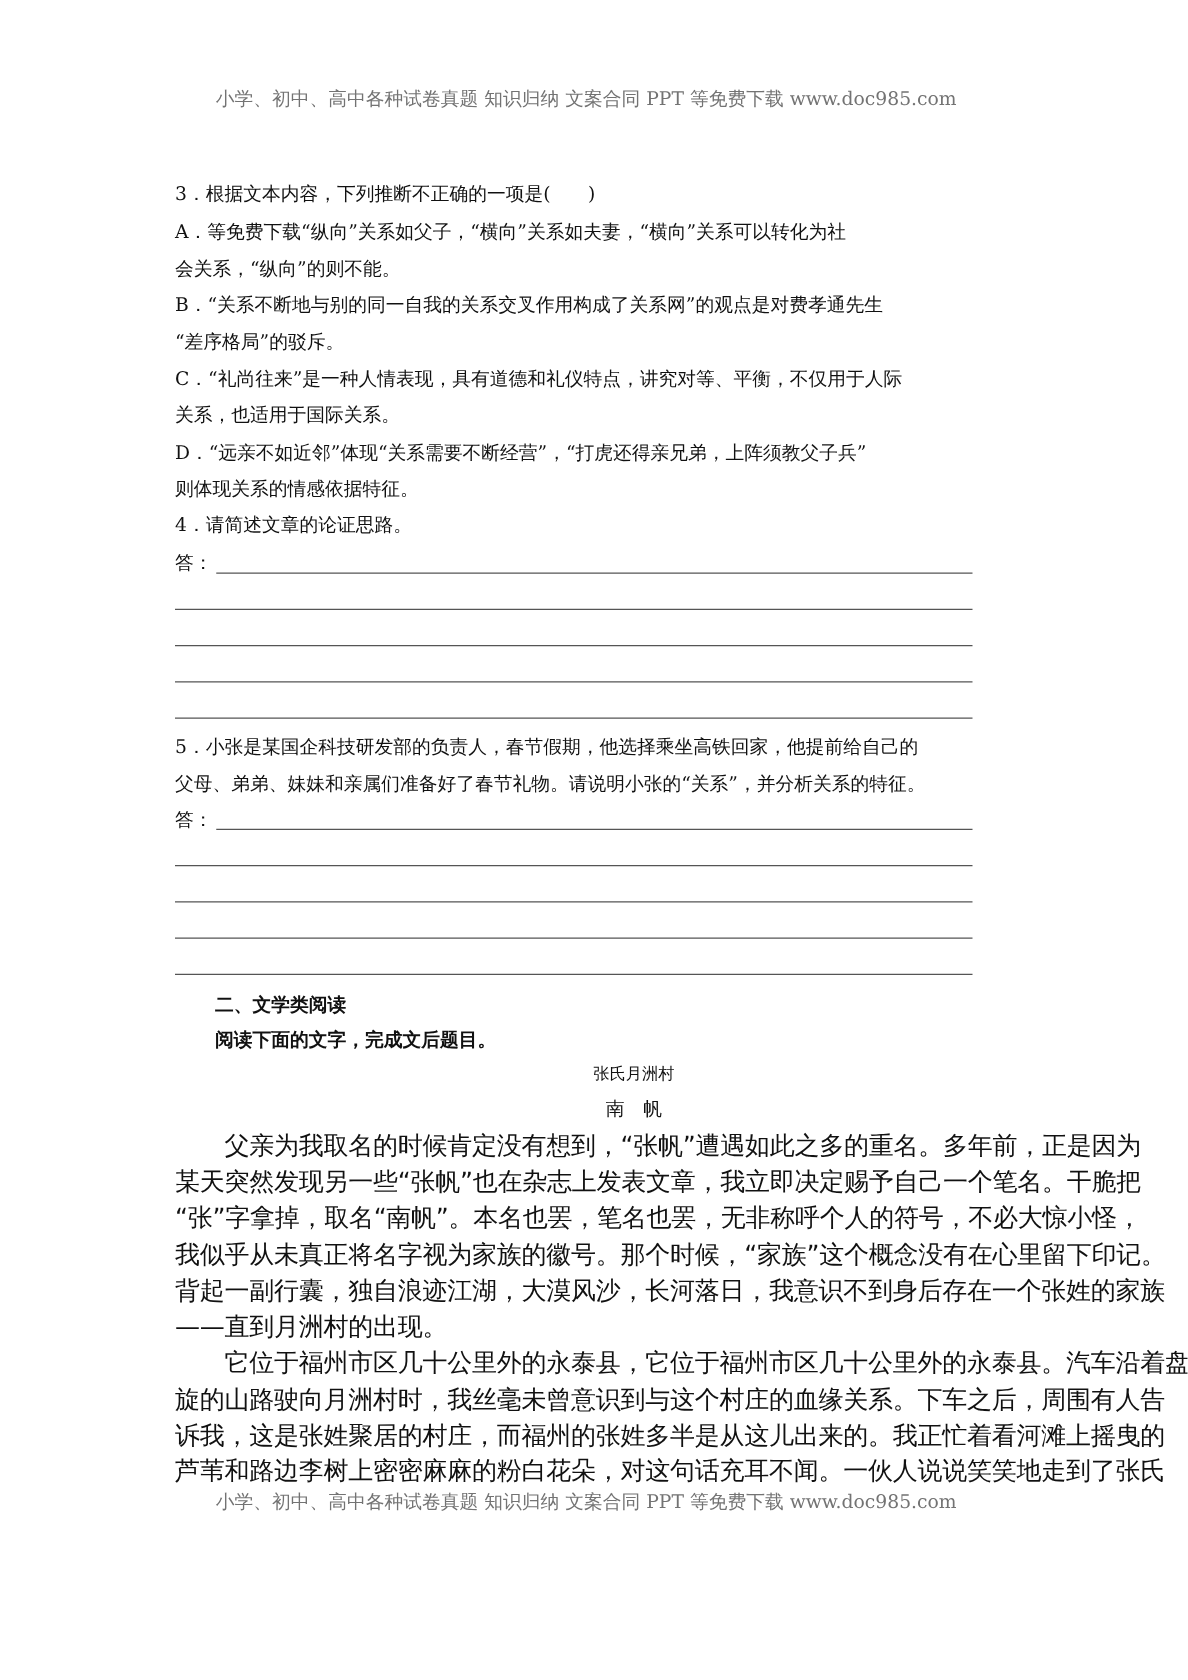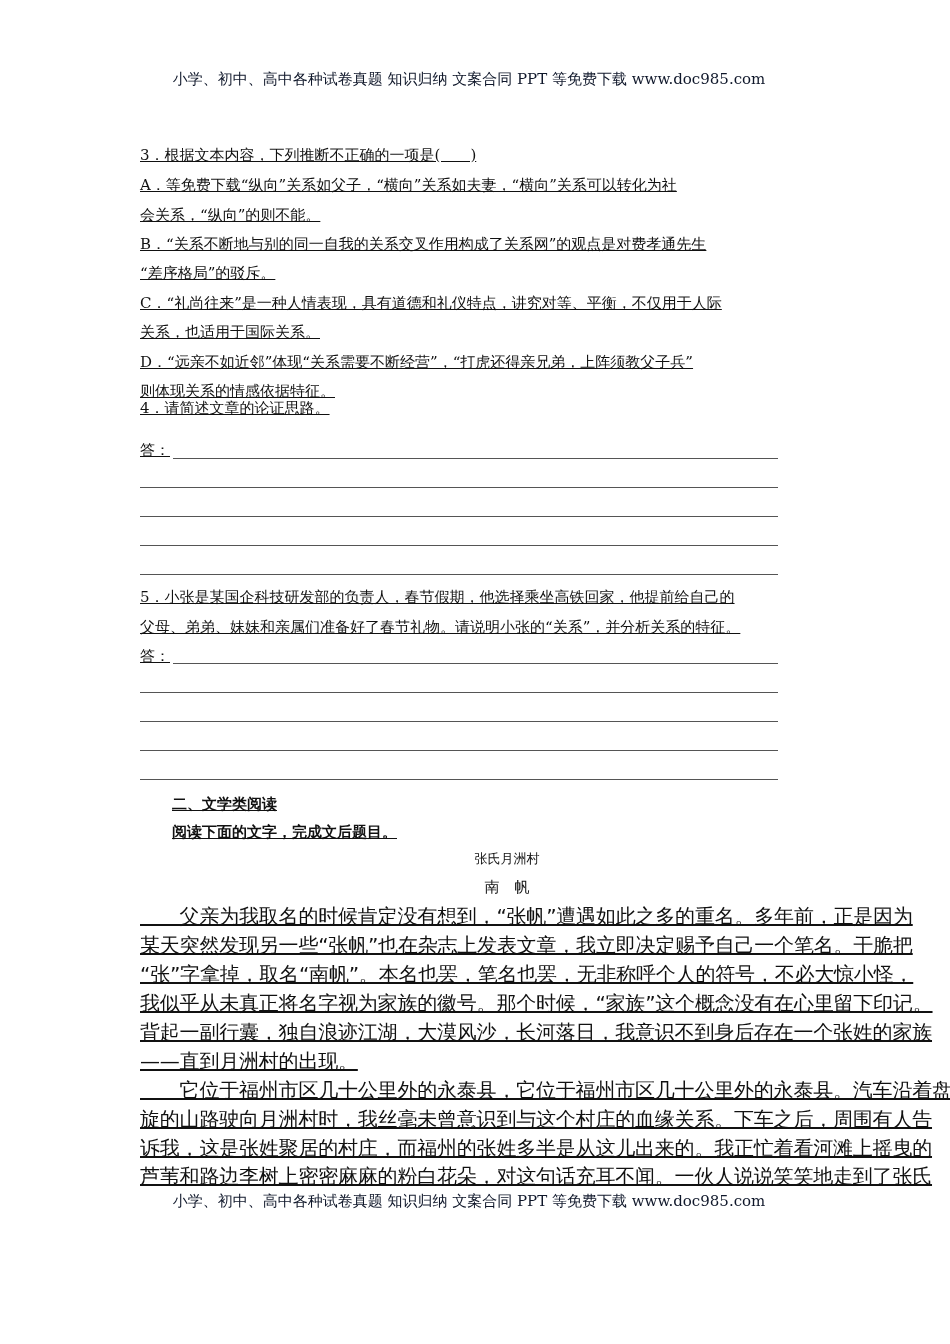--- a/index.html
+++ b/index.html
@@ -1,22 +1,22 @@
 <!DOCTYPE html>
 <html><head>
 <meta charset="utf-8">
 <style>
   html, body { margin: 0; padding: 0; background: #ffffff; }
   body { width: 950px; height: 1344px; position: relative; overflow: hidden;
          font-family: "DejaVu Serif", "Liberation Serif", serif; color: #111; }
   .abs { position: absolute; white-space: nowrap; }
-  .header, .footer { left: 0; width: 938px; text-align: center; font-size: 15px; color: #0f172a; }
+  .header, .footer { left: 0; width: 938px; text-align: center; font-size: 15px; color: #737373; }
   .header { top: 70px; }
   .footer { top: 1192px; }
-  .line { left: 140px; font-size: 15px; line-height: 20px; text-decoration: underline; }
+  .line { left: 140px; font-size: 15px; line-height: 20px; }
   .rule { position: absolute; height: 0; border-top: 1px solid #555; }
   .sans { font-family: "DejaVu Sans", "Liberation Sans", sans-serif; margin-left: 32px; }
   .center { left: 0; width: 950px; text-align: center; }
   .bold { font-weight: bold; }
   .essay { font-family: "DejaVu Sans", "Liberation Sans", sans-serif; font-size: 20px; letter-spacing: -0.2px; }
 </style>
 </head>
 <body>
 
 <div class="abs header">小学、初中、高中各种试卷真题  知识归纳  文案合同  PPT 等免费下载      www.doc985.com</div>
@@ -24,21 +24,21 @@
 <div class="abs line" style="top:145px">3．根据文本内容，下列推断不正确的一项是(　　)</div>
 <div class="abs line" style="top:175px">A．等免费下载“纵向”关系如父子，“横向”关系如夫妻，“横向”关系可以转化为社</div>
 <div class="abs line" style="top:205px">会关系，“纵向”的则不能。</div>
 <div class="abs line" style="top:234px">B．“关系不断地与别的同一自我的关系交叉作用构成了关系网”的观点是对费孝通先生</div>
 <div class="abs line" style="top:263px">“差序格局”的驳斥。</div>
 <div class="abs line" style="top:293px">C．“礼尚往来”是一种人情表现，具有道德和礼仪特点，讲究对等、平衡，不仅用于人际</div>
 <div class="abs line" style="top:322px">关系，也适用于国际关系。</div>
 <div class="abs line" style="top:352px">D．“远亲不如近邻”体现“关系需要不断经营”，“打虎还得亲兄弟，上阵须教父子兵”</div>
 <div class="abs line" style="top:381px">则体现关系的情感依据特征。</div>
 
-<div class="abs line" style="top:398px">4．请简述文章的论证思路。</div>
+<div class="abs line" style="top:410px">4．请简述文章的论证思路。</div>
 <div class="abs line" style="top:440px">答：</div>
 <div class="rule" style="left:173px; width:605px; top:458px"></div>
 <div class="rule" style="left:140px; width:638px; top:487px"></div>
 <div class="rule" style="left:140px; width:638px; top:516px"></div>
 <div class="rule" style="left:140px; width:638px; top:545px"></div>
 <div class="rule" style="left:140px; width:638px; top:574px"></div>
 
 <div class="abs line" style="top:587px">5．小张是某国企科技研发部的负责人，春节假期，他选择乘坐高铁回家，他提前给自己的</div>
 <div class="abs line" style="top:617px">父母、弟弟、妹妹和亲属们准备好了春节礼物。请说明小张的“关系”，并分析关系的特征。</div>
 <div class="abs line" style="top:646px">答：</div>

